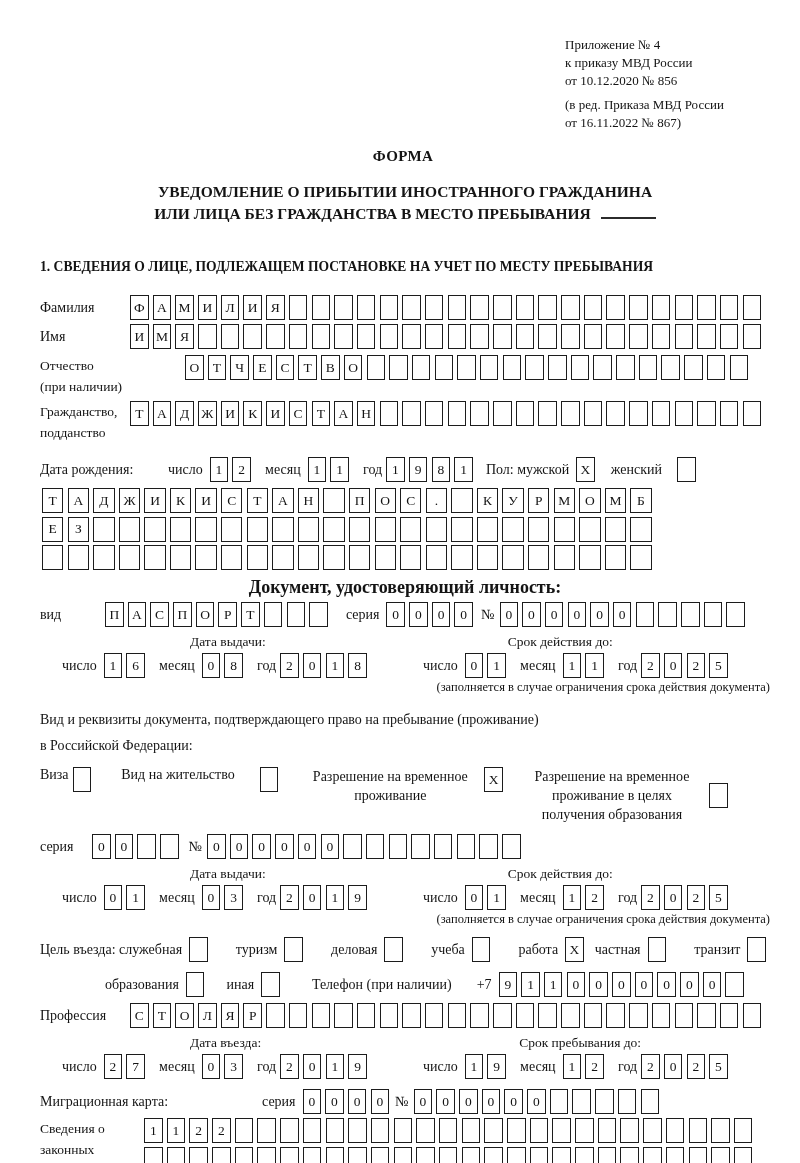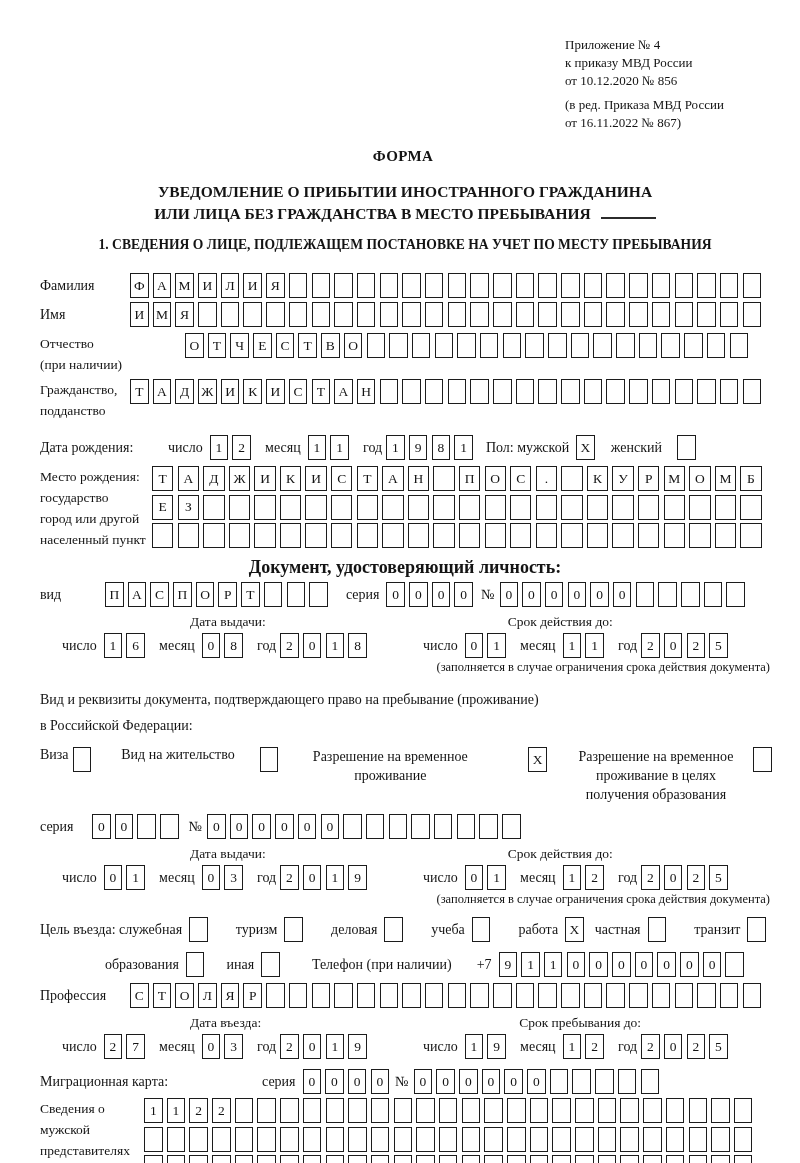--- a/index.html
+++ b/index.html
@@ -9,21 +9,21 @@
     font-family:"Liberation Serif","DejaVu Serif",serif;
     color:#141414;position:relative;overflow:hidden;
   }
   
   .hdr{margin-left:525px;font-size:13px;line-height:18px;}
   .hdr .gap{height:6px;}
   .forma{ text-align:center;margin:16px 4px 0 0;font-weight:bold;font-size:15px;letter-spacing:.4px;}
   
   .title{text-align:center;font-weight:bold;font-size:15.5px;line-height:22px;margin-top:16px;}
   .blank-line{display:inline-block;width:55px;border-bottom:2px solid #2b2b2b;height:1px;margin-left:10px;}
-  .sec{font-weight:bold;font-size:13.6px;text-align:center;margin-top:12px;white-space:nowrap;}
+  .sec{font-weight:bold;font-size:13.6px;text-align:left;margin-top:34px;white-space:nowrap;}
   
   .frow{display:flex;align-items:center;font-size:14px;}
   .frow.top{align-items:flex-start;}
   .lbl{flex-shrink:0;}
   .w90{width:90px;} .w145{width:145px;} .w65{width:65px;} .w110{width:110px;} .w100{width:100px;}
   .boxes{display:flex;flex-wrap:nowrap;}
   .cbox{
     width:18.5px;height:25px;border:1.8px solid #1c1c1c;box-sizing:border-box;
     margin-right:4.2px;display:flex;align-items:center;justify-content:center;
     font-size:13.5px;flex-shrink:0;background:#fff;
@@ -240,26 +240,20 @@
     <span class="boxes">
         <span class="cbox">X</span>
       </span>
     <span class="word" style="margin-left:12px;">женский</span>
     <span class="boxes" style="margin-left:8px;">
         <span class="cbox"></span>
       </span>
   </div>
 
   <div class="frow top mt6">
-    <span class="lbl w110 lblcol">
-      <div style="white-space:nowrap;">Место рождения:</div>
-      <div>государство</div>
-      <div style="white-space:nowrap;">город или другой</div>
-      <div style="white-space:nowrap;">населенный пункт</div>
-    </span>
     <span class="stack" style="margin-left:2px;">
       <span class="boxes wide">
           <span class="cbox">Т</span>
           <span class="cbox">А</span>
           <span class="cbox">Д</span>
           <span class="cbox">Ж</span>
           <span class="cbox">И</span>
           <span class="cbox">К</span>
           <span class="cbox">И</span>
           <span class="cbox">С</span>
@@ -431,27 +425,27 @@
       <span class="boxes">
           <span class="cbox"></span>
         </span>
     </span>
     <span class="cbitem" style="margin-left:26px;">
       <span class="cblab">Вид на жительство</span>
       <span class="boxes" style="margin-left:18px;">
           <span class="cbox"></span>
         </span>
     </span>
-    <span class="cbitem" style="margin-left:22px;gap:44px;">
+    <span class="cbitem" style="margin-left:22px;">
       <span class="cbwrap wrap165">Разрешение на временное проживание</span>
       <span class="boxes">
           <span class="cbox">X</span>
         </span>
     </span>
-    <span class="cbitem" style="margin-left:16px;">
+    <span class="cbitem" style="margin-left:16px;align-items:center;">
       <span class="cbwrap wrap178">Разрешение на временное проживание в целях получения образования</span>
       <span class="boxes">
           <span class="cbox"></span>
         </span>
     </span>
   </div>
 
   <div class="frow mt10">
     <span class="lbl" style="width:52px;">серия</span>
     <span class="boxes">
@@ -706,21 +700,21 @@
         <span class="cbox"></span>
         <span class="cbox"></span>
         <span class="cbox"></span>
         <span class="cbox"></span>
       </span>
   </div>
 
   <div class="frow top mt4">
     <span class="lbl w100 lblcol">
       <div style="white-space:nowrap;">Сведения о</div>
-      <div>мужской</div>
+      <div>законных</div>
       <div style="white-space:nowrap;">представителях</div>
 
     </span>
     <span class="stack" style="margin-left:4px;">
       <span class="boxes">
           <span class="cbox">1</span>
           <span class="cbox">1</span>
           <span class="cbox">2</span>
           <span class="cbox">2</span>
           <span class="cbox"></span>

